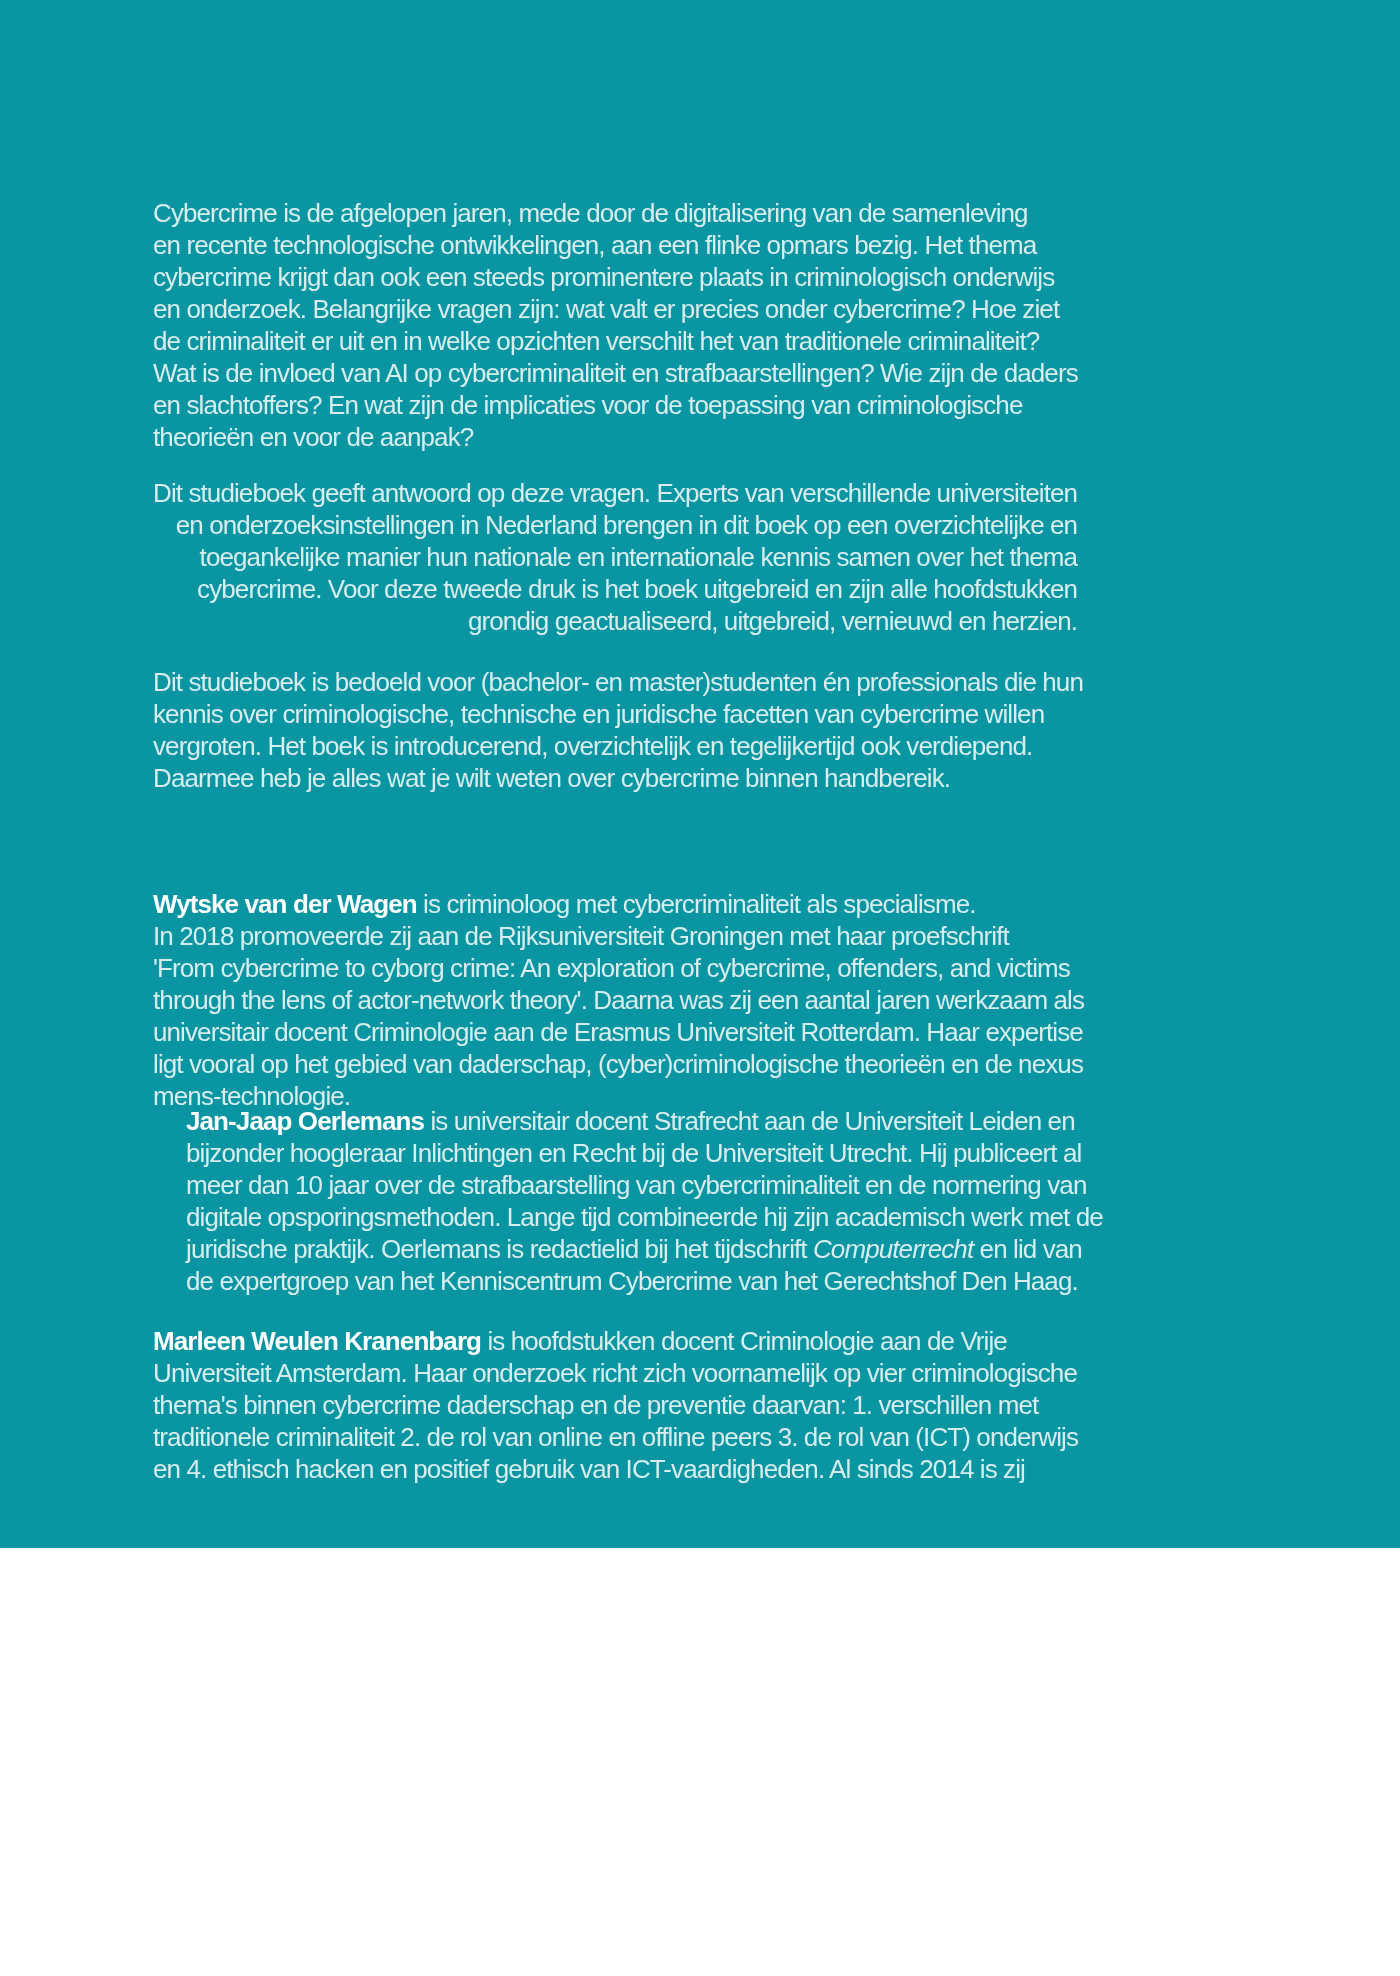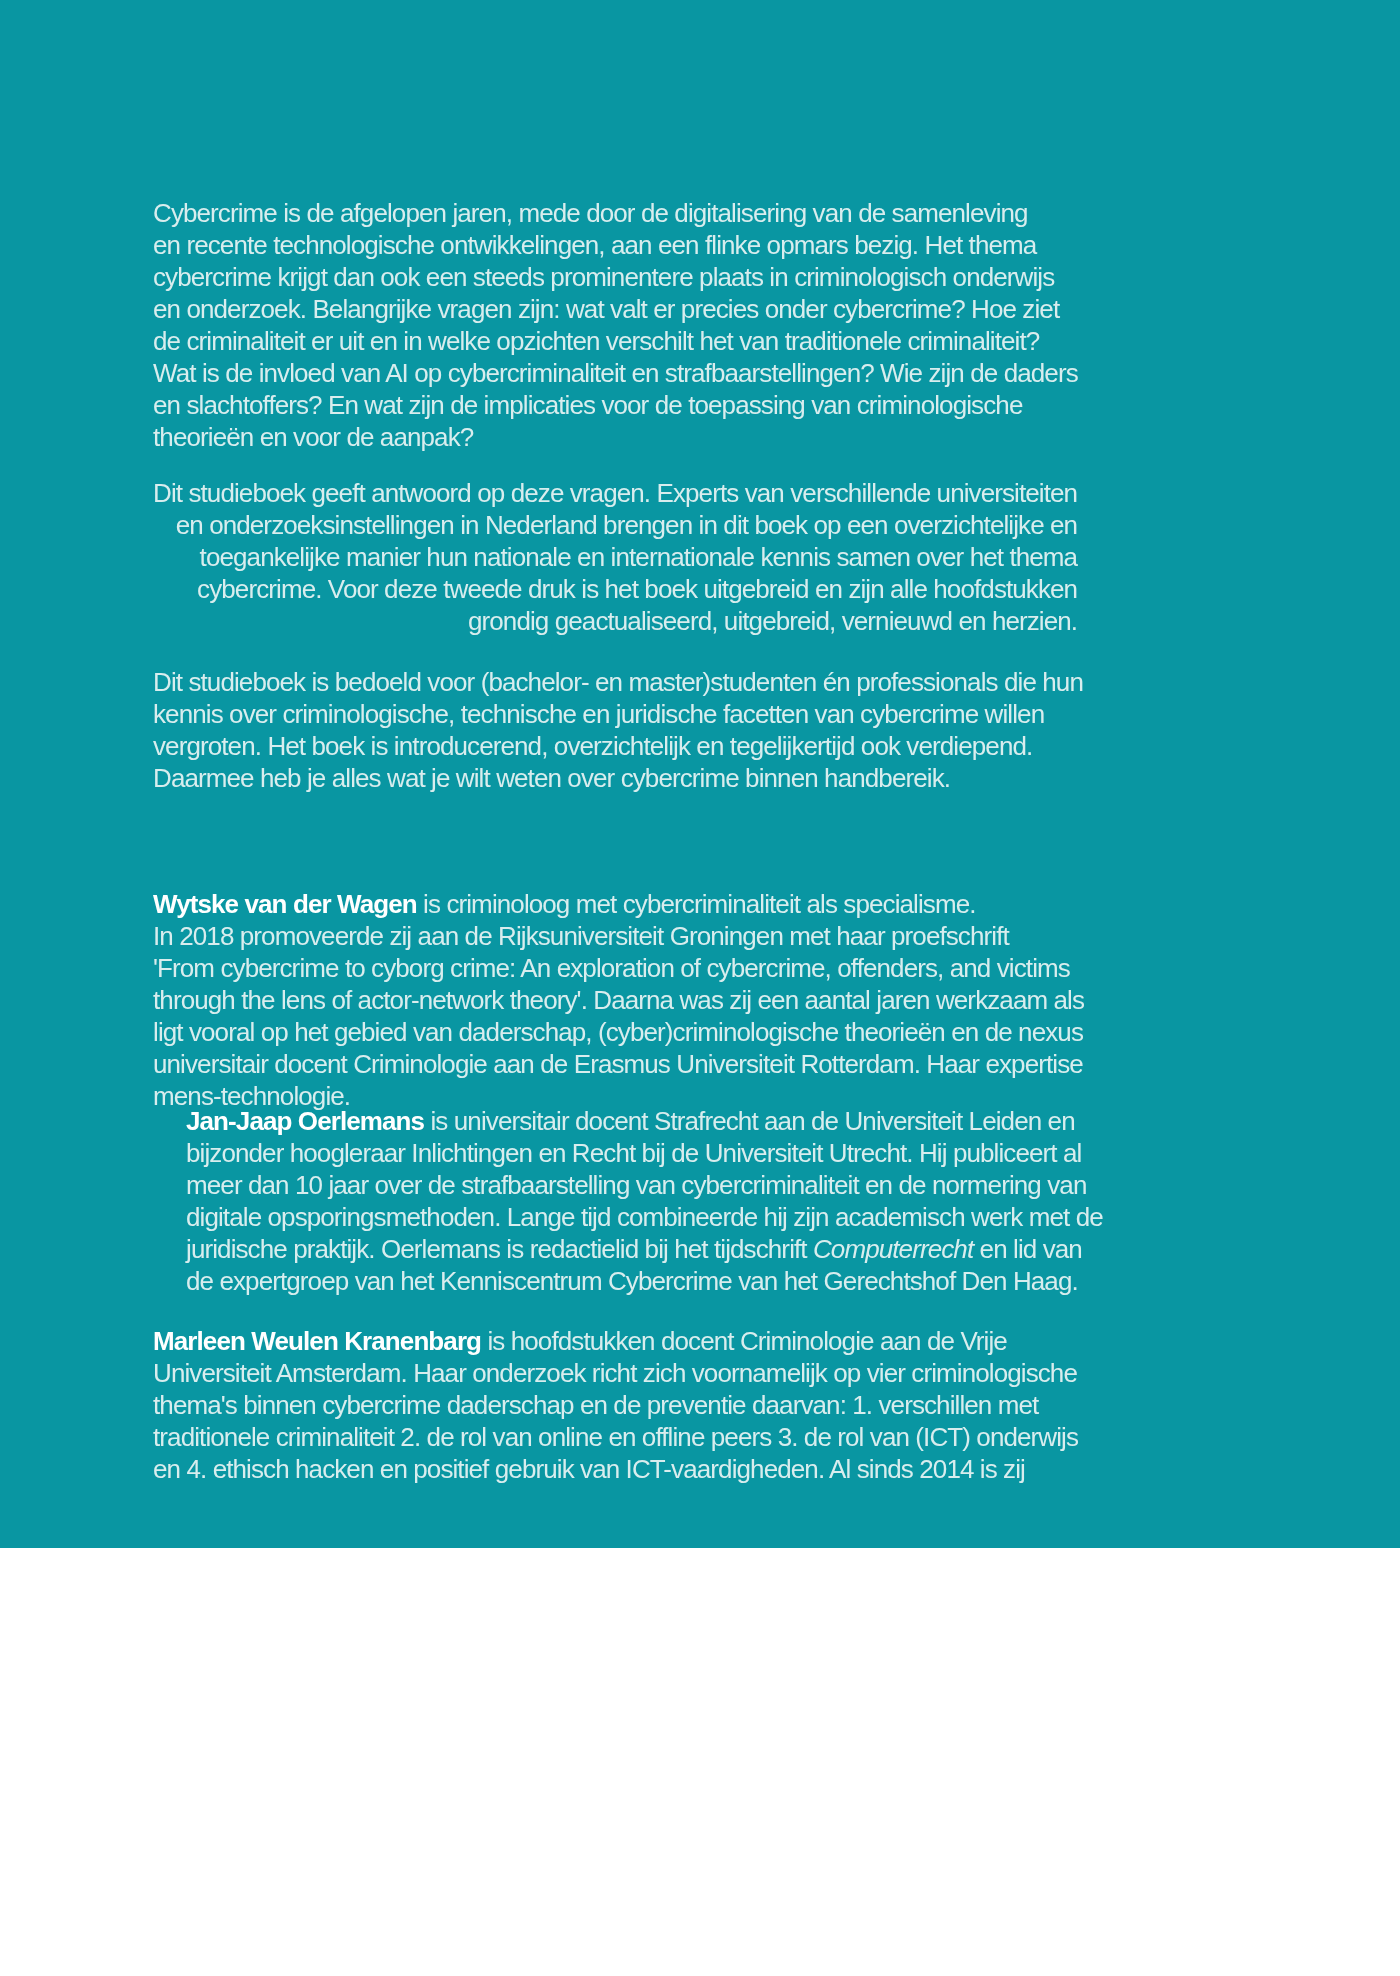--- a/index.html
+++ b/index.html
@@ -52,22 +52,22 @@
     <div class="line">kennis over criminologische, technische en juridische facetten van cybercrime willen</div>
     <div class="line">vergroten. Het boek is introducerend, overzichtelijk en tegelijkertijd ook verdiepend.</div>
     <div class="line">Daarmee heb je alles wat je wilt weten over cybercrime binnen handbereik.</div>
   </section>
 
   <section class="textblock" style="top:853px;margin-top:35px;">
     <div class="line"><span class="author-name">Wytske van der Wagen</span><span> is criminoloog met cybercriminaliteit als specialisme.</span></div>
     <div class="line">In 2018 promoveerde zij aan de Rijksuniversiteit Groningen met haar proefschrift</div>
     <div class="line">'From cybercrime to cyborg crime: An exploration of cybercrime, offenders, and victims</div>
     <div class="line">through the lens of actor-network theory'. Daarna was zij een aantal jaren werkzaam als</div>
+    <div class="line">universitair docent Criminologie aan de Erasmus Universiteit Rotterdam. Haar expertise</div>
     <div class="line">ligt vooral op het gebied van daderschap, (cyber)criminologische theorieën en de nexus</div>
-    <div class="line">universitair docent Criminologie aan de Erasmus Universiteit Rotterdam. Haar expertise</div>
     <div class="line">mens-technologie.</div>
   </section>
 
   <section class="textblock" style="top:1105px;margin-left:33px;">
     <div class="line"><span class="author-name">Jan-Jaap Oerlemans</span><span> is universitair docent Strafrecht aan de Universiteit Leiden en</span></div>
     <div class="line">bijzonder hoogleraar Inlichtingen en Recht bij de Universiteit Utrecht. Hij publiceert al</div>
     <div class="line">meer dan 10 jaar over de strafbaarstelling van cybercriminaliteit en de normering van</div>
     <div class="line">digitale opsporingsmethoden. Lange tijd combineerde hij zijn academisch werk met de</div>
     <div class="line"><span>juridische praktijk. Oerlemans is redactielid bij het tijdschrift </span><span class="journal-italic">Computerrecht</span><span> en lid van</span></div>
     <div class="line">de expertgroep van het Kenniscentrum Cybercrime van het Gerechtshof Den Haag.</div>

